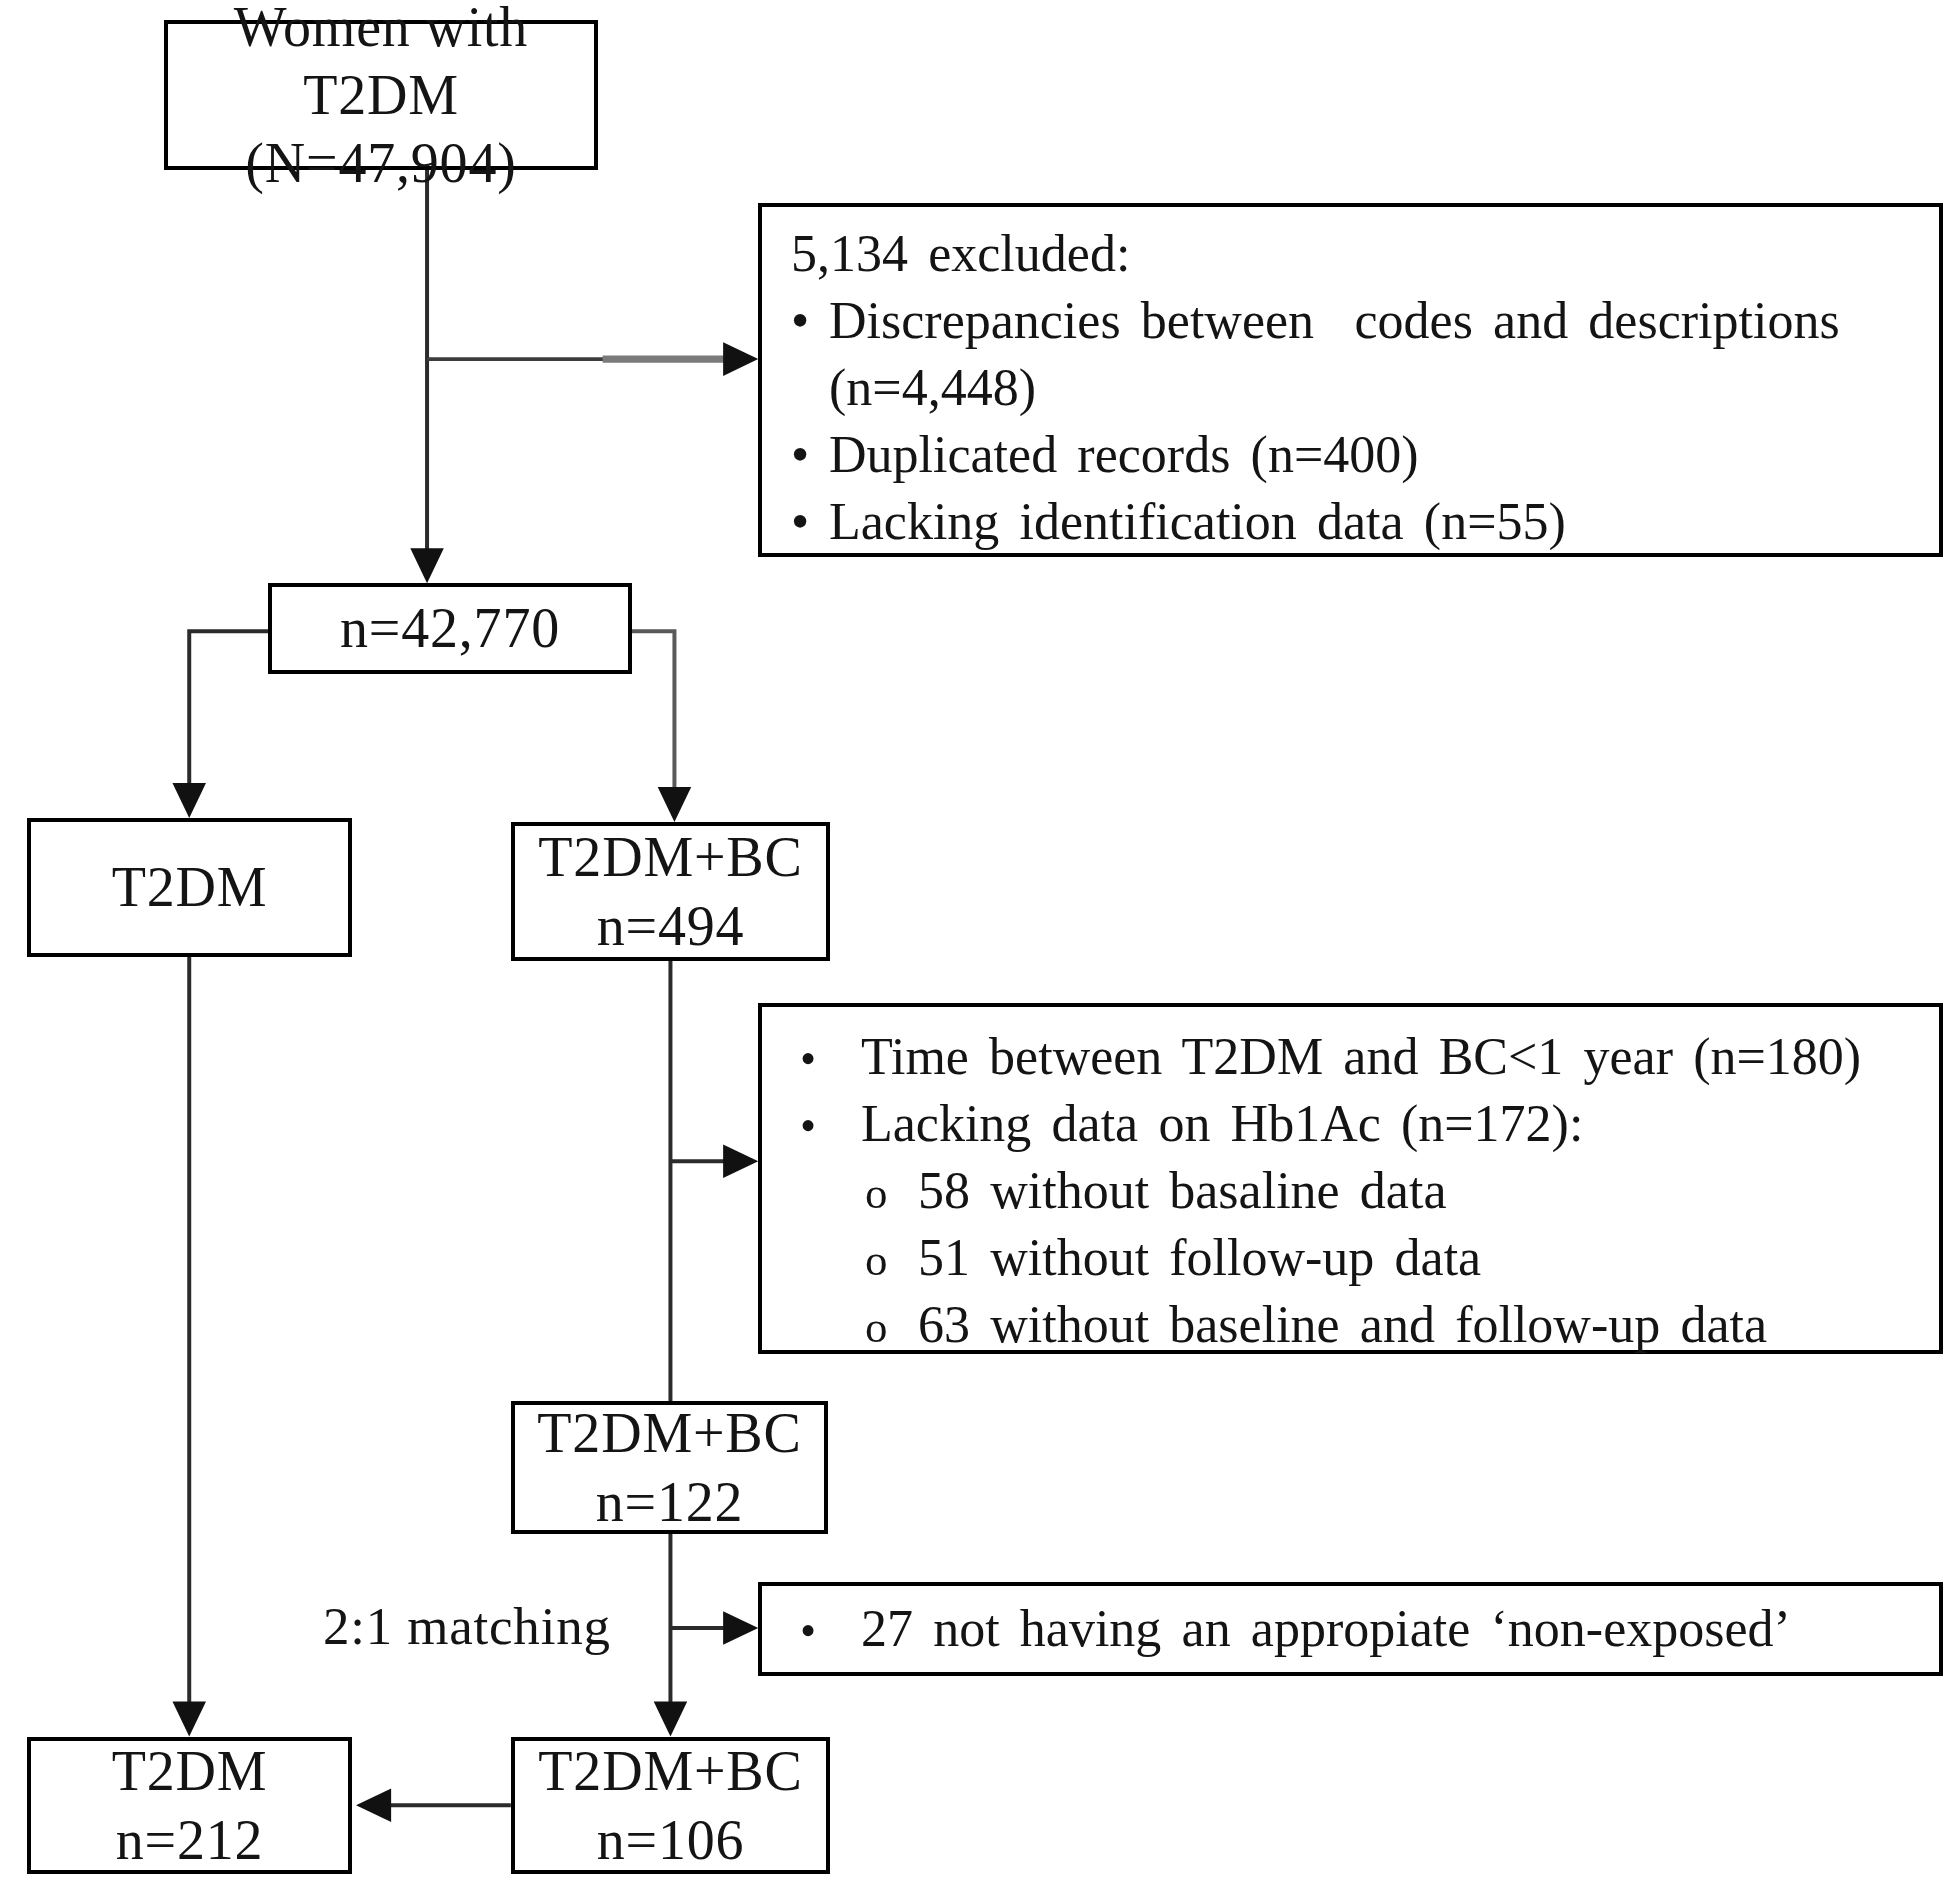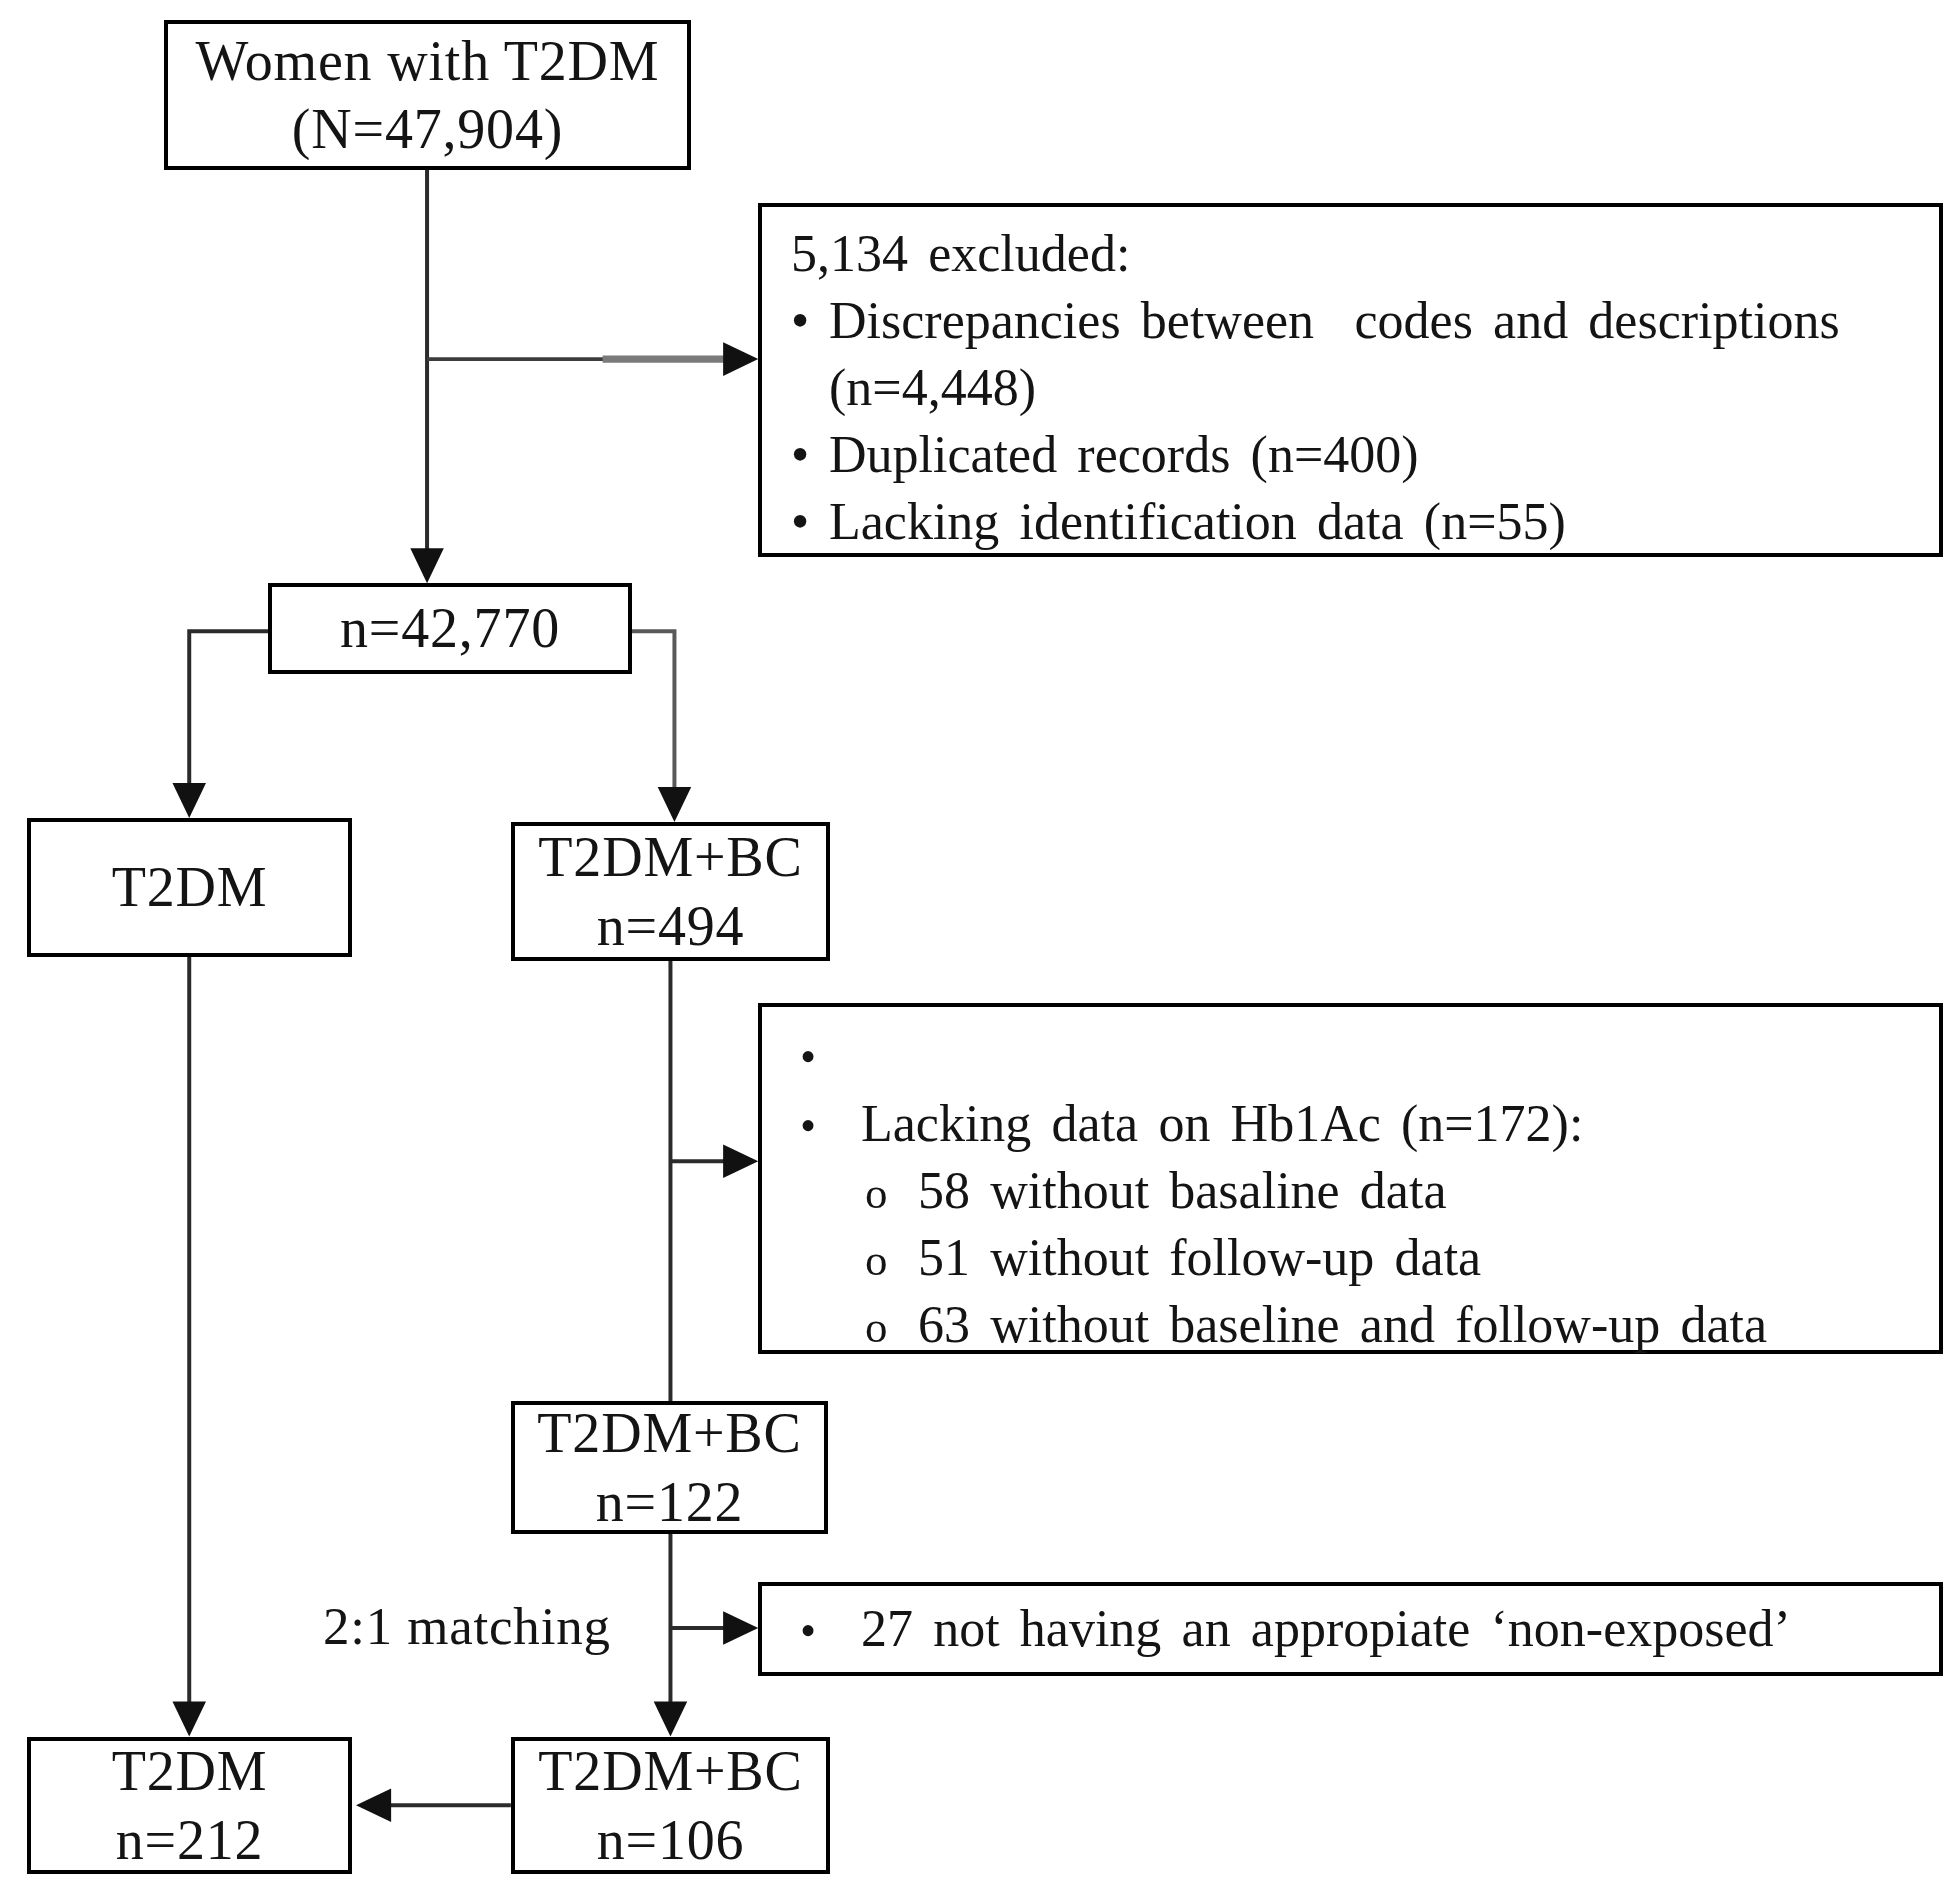--- a/index.html
+++ b/index.html
@@ -106,21 +106,21 @@
       <line x1="840" y1="2040" x2="910" y2="2040" stroke="#2b2b2b" stroke-width="5"></line>
       <polygon points="950,2040 906,2019 906,2061" fill="#111111"></polygon>
     </g>
 
     <g>
       <line x1="640" y1="2262" x2="488" y2="2262" stroke="#2b2b2b" stroke-width="5"></line>
       <polygon points="446,2262 490,2241 490,2283" fill="#111111"></polygon>
     </g>
   </svg>
 
-  <div class="node" style="left:164px;top:20px;width:527px;height:150px;">
+  <div class="node" style="left:164px;top:20px;width:434px;height:150px;">
     <div>Women with T2DM</div>
     <div>(N=47,904)</div>
   </div>
 
   <div class="xbox x1" style="left:758px;top:203px;width:1185px;height:354px;">
     <div class="xline">
       <span class="tx">5,134 excluded:</span>
     </div>
     <div class="xline">
       <span class="mk">•</span>
@@ -148,20 +148,21 @@
   </div>
 
   <div class="node" style="left:511px;top:822px;width:319px;height:139px;">
     <div>T2DM+BC</div>
     <div>n=494</div>
   </div>
 
   <div class="xbox x2" style="left:758px;top:1003px;width:1185px;height:351px;">
     <div class="xline">
       <span class="mk">•</span>
+      <span class="tx">Time between T2DM and BC&lt;1 year (n=180)</span>
     </div>
     <div class="xline">
       <span class="mk">•</span>
       <span class="tx">Lacking data on Hb1Ac (n=172):</span>
     </div>
     <div class="xline sub">
       <span class="mk">o</span>
       <span class="tx">58 without basaline data</span>
     </div>
     <div class="xline sub">

